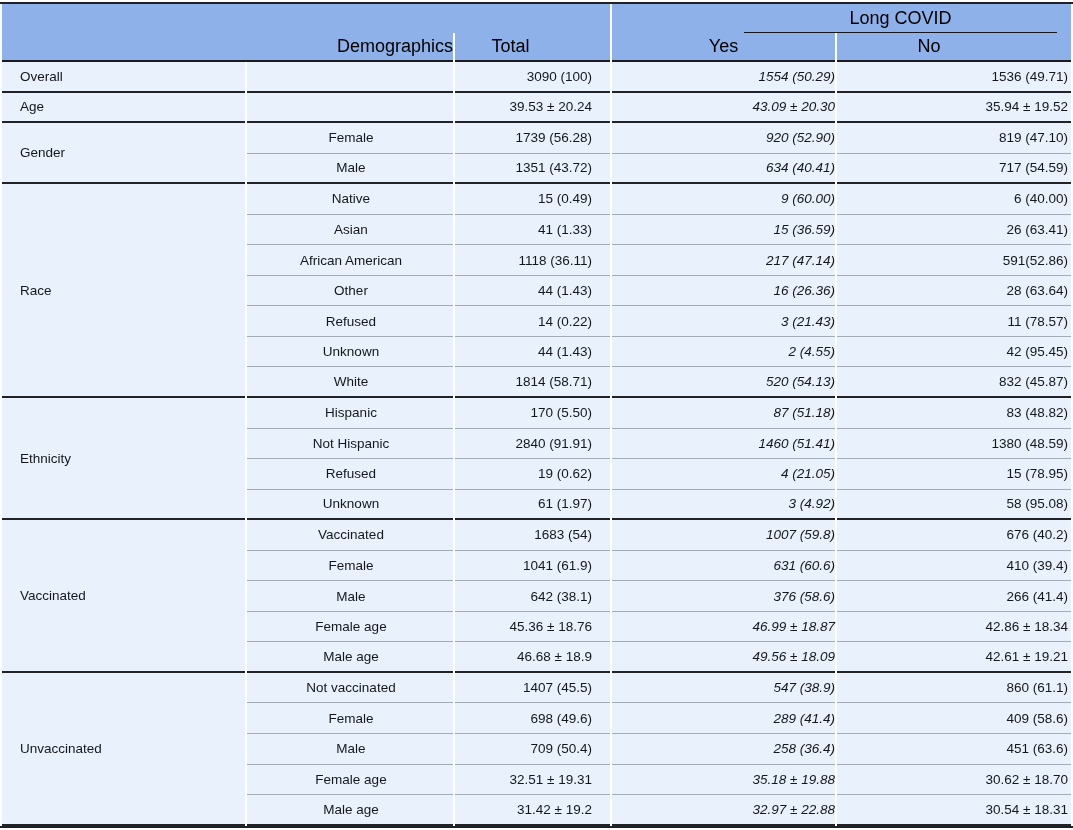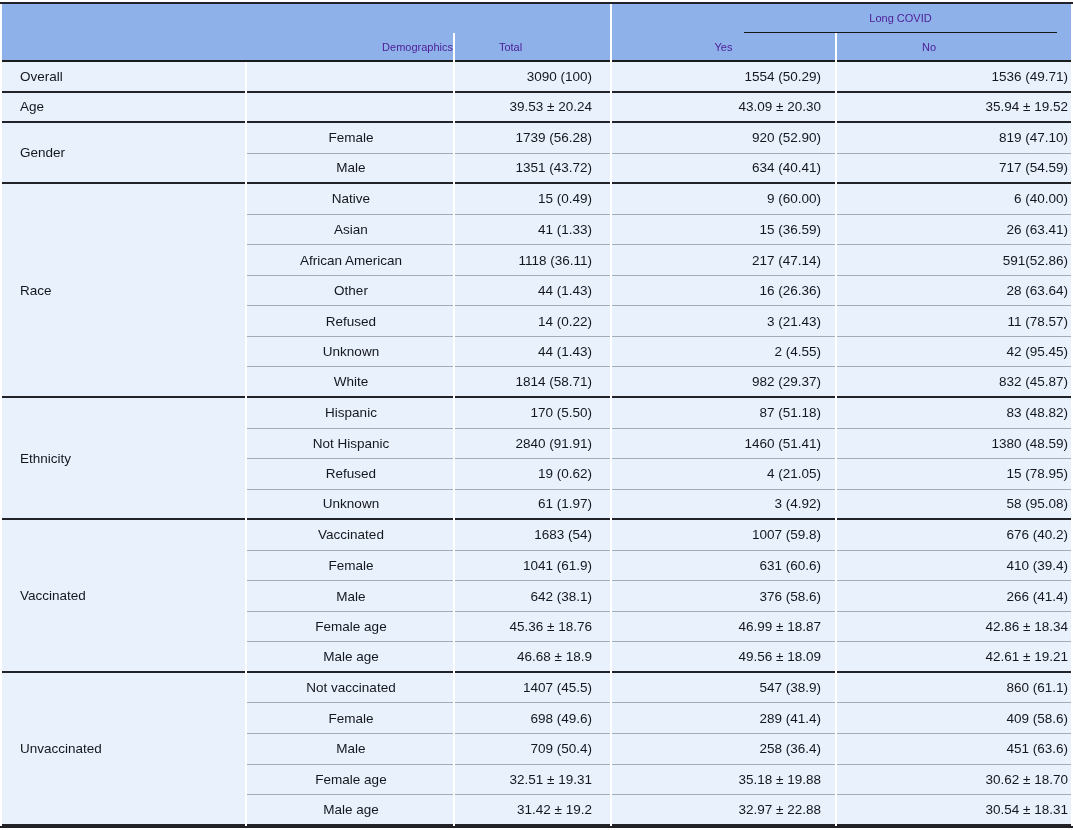--- a/index.html
+++ b/index.html
@@ -20,27 +20,27 @@
     width:1073px;
     table-layout:fixed;
     border-collapse:separate;
     border-spacing:2px 0;
     border-top:2px solid var(--border-dark);
     border-bottom:2px solid var(--border-dark);
     font-size:13.5px;
   }
   thead th{
     background:var(--header-bg);
-    color:#4c1d95;
+    color:#000000;
     font-weight:400;
     height:29px;
     padding:0;
     box-sizing:border-box;
     vertical-align:middle;
-    font-size:11px;
+    font-size:18px;
     margin-left:37px;
   }
   .lc-box{
     width:313px;
     height:29px;
     margin:0 14px 0 auto;
     display:flex;align-items:center;justify-content:center;
     border-bottom:1.5px solid #15171b;
     box-sizing:border-box;
   }
@@ -55,21 +55,21 @@
     height:30.56px;
     padding:0;
     box-sizing:border-box;
     vertical-align:middle;
     white-space:nowrap;
   }
   td.cat{text-align:left;padding-left:18px;vertical-align:middle;margin-top:48px;}
   td.sub{text-align:center;padding-left:2px;}
   td.num{text-align:right;}
   td.c-total{padding-right:18px;}
-  td.c-yes{padding-right:14px;}
+  td.c-yes{font-style:italic;}
   td.c-no{padding-right:3px;}
   td.mid{border-bottom:1px solid var(--border-light);}
   td.end{border-bottom:2px solid #212329;}
 </style>
 </head>
 <body>
 
 <div class="page">
   <table class="demo-table">
     <colgroup>
@@ -156,21 +156,21 @@
         </tr>
         <tr>
           <td class="sub mid">Unknown</td>
           <td class="num c-total mid">44 (1.43)</td>
           <td class="num c-yes mid">2 (4.55)</td>
           <td class="num c-no mid">42 (95.45)</td>
         </tr>
         <tr>
           <td class="sub end">White</td>
           <td class="num c-total end">1814 (58.71)</td>
-          <td class="num c-yes end">982 (29.37)</td>
+          <td class="num c-yes end">520 (54.13)</td>
           <td class="num c-no end">832 (45.87)</td>
         </tr>
         <tr>
           <td class="cat end" rowspan="4">Ethnicity</td>
           <td class="sub mid">Hispanic</td>
           <td class="num c-total mid">170 (5.50)</td>
           <td class="num c-yes mid">87 (51.18)</td>
           <td class="num c-no mid">83 (48.82)</td>
         </tr>
         <tr>

